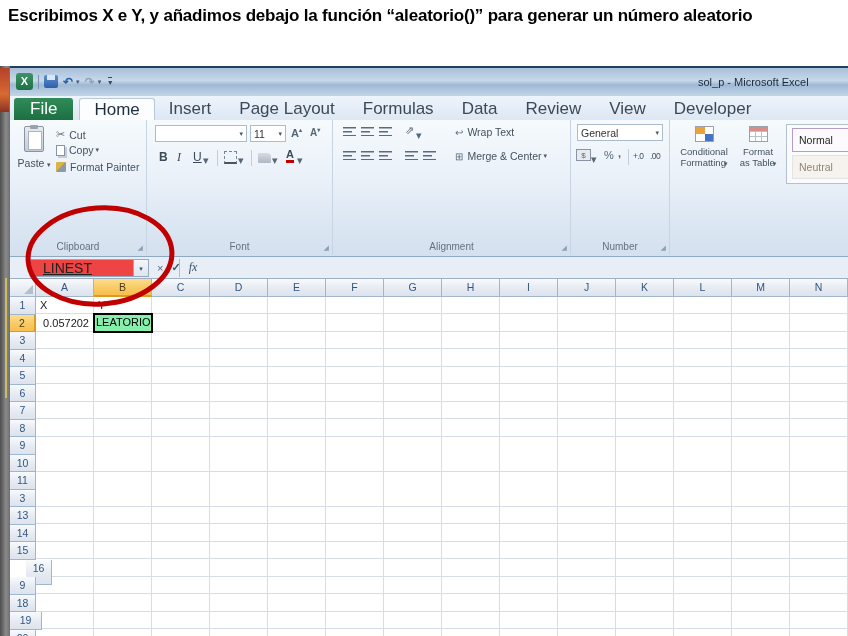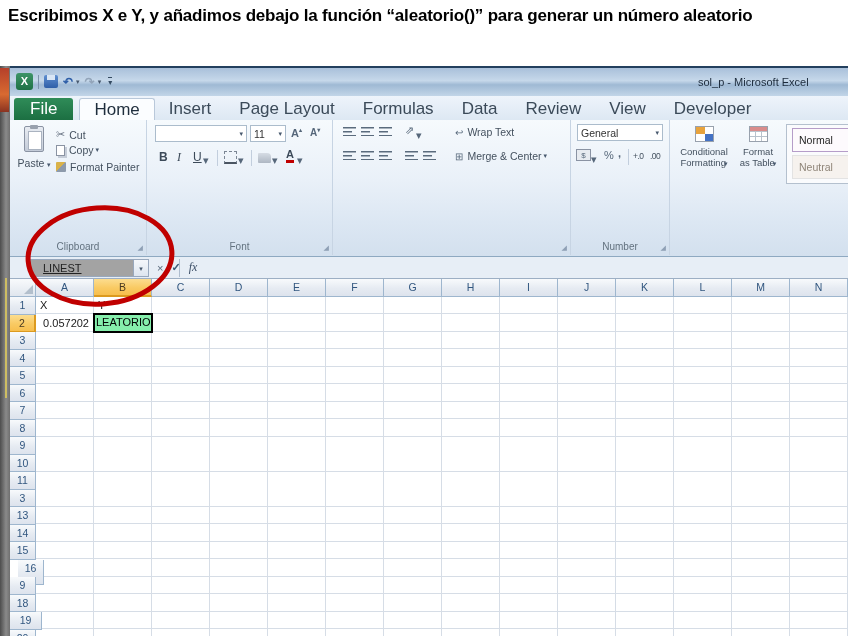--- a/index.html
+++ b/index.html
@@ -90,22 +90,22 @@
      repeating-linear-gradient(to bottom,transparent 0 4px,#b8c2cc 4px 5px),#fff;}
   .twolines{font-size:9.5px;color:#44515f;text-align:center;line-height:11px;}
   .gallery{position:absolute;left:776px;top:4px;width:75px;height:60px;border:1px solid #b4c0ce;
            background:#fafbfd;padding:3px 0 0 5px;}
   .sw{width:66px;height:24px;font-size:10.5px;display:flex;align-items:center;padding-left:6px;margin-bottom:3px;}
   .sw.normal{border:1px solid #b59dc9;background:#fdfafd;color:#1f1f1f;}
   .sw.neutral{border:1px solid #e3e3e3;background:#f6f2ee;color:#8f8578;}
   
   .fbar{position:absolute;left:10px;top:191px;width:838px;height:22px;background:#e7eef6;
         border-bottom:1px solid #9dafc4;display:flex;align-items:center;}
-  .namebox{position:relative;left:20px;width:104px;height:18px;background:#a3a3a3;border:1px solid #98a8bd;
-           font-size:11px;color:#222;padding-left:12px;line-height:16px;text-decoration:underline;}
+  .namebox{position:relative;left:20px;width:104px;height:18px;background:#ef4444;border:1px solid #98a8bd;
+           font-size:14px;color:#222;padding-left:12px;line-height:16px;text-decoration:underline;}
   .nb-dd{position:relative;left:20px;width:15px;height:18px;border:1px solid #98a8bd;border-left:none;
          background:linear-gradient(#f4f7fb,#dde5ef);font-size:7px;color:#47586d;text-align:center;line-height:17px;}
   .fbtns{position:relative;left:28px;display:flex;align-items:center;gap:8px;}
   .fbtn{font-size:11px;color:#5a6b7d;}
   .fbtn.ok{color:#3e5b78;font-weight:bold;}
   .fx{font-family:"Liberation Serif",serif;font-style:italic;font-size:12px;color:#3e5068;}
   .fdiv{width:1px;height:18px;background:#aebdcf;margin-left:10px;}
   .fformula{flex:1;height:18px;background:#fff;border-top:1px solid #b7c4d4;margin-left:2px;
             font-size:11.5px;color:#14213d;padding-left:6px;line-height:17px;}
   
@@ -254,20 +254,21 @@
             <div class="bars"></div>
           </div>
         <div class="ric" style="left:90px;top:31px;">
             <div class="bars"></div>
           </div>
         <div class="smallbtn" style="left:122px;top:30px;">
           <span style="color:#5a6b7d;font-size:10px;">⊞</span>
           <span>Merge &amp; Center</span>
           <span class="dd">▾</span>
         </div>
+        <div class="grplabel">Alignment</div>
         <div class="launcher">◢</div>
       </div>
 
       <div class="grp" style="left:561px;width:99px;">
         <div class="combo" style="left:6px;top:4px;width:86px;">
           <span>General</span>
           <span class="dd">▾</span>
         </div>
         <div class="ric" style="left:5px;top:29px;">
             <div class="money-icon">$</div>
@@ -340,21 +341,21 @@
         <div class="hdr rowhdr" style="left: 0px; top: 105.5px; width: 26px; height: 17.5px; line-height: 16.5px;">6</div>
         <div class="hdr rowhdr" style="left: 0px; top: 123px; width: 26px; height: 17.5px; line-height: 16.5px;">7</div>
         <div class="hdr rowhdr" style="left: 0px; top: 140.5px; width: 26px; height: 17.5px; line-height: 16.5px;">8</div>
         <div class="hdr rowhdr" style="left: 0px; top: 158px; width: 26px; height: 17.5px; line-height: 16.5px;">9</div>
         <div class="hdr rowhdr" style="left: 0px; top: 175.5px; width: 26px; height: 17.5px; line-height: 16.5px;">10</div>
         <div class="hdr rowhdr" style="left: 0px; top: 193px; width: 26px; height: 17.5px; line-height: 16.5px;">11</div>
         <div class="hdr rowhdr" style="left: 0px; top: 210.5px; width: 26px; height: 17.5px; line-height: 16.5px;">3</div>
         <div class="hdr rowhdr" style="left: 0px; top: 228px; width: 26px; height: 17.5px; line-height: 16.5px;">13</div>
         <div class="hdr rowhdr" style="left: 0px; top: 245.5px; width: 26px; height: 17.5px; line-height: 16.5px;">14</div>
         <div class="hdr rowhdr" style="left: 0px; top: 263px; width: 26px; height: 17.5px; line-height: 16.5px; text-align: center;">15</div>
-        <div class="hdr rowhdr" style="left: 8px; top: 280.5px; width: 26px; height: 25px; line-height: 16.5px;">16</div>
+        <div class="hdr rowhdr" style="left: 16px; top: 280.5px; width: 26px; height: 25px; line-height: 16.5px;">16</div>
         <div class="hdr rowhdr" style="left: 0px; top: 298px; width: 26px; height: 17.5px; line-height: 16.5px;">9</div>
         <div class="hdr rowhdr" style="left: 0px; top: 315.5px; width: 26px; height: 17.5px; line-height: 16.5px;">18</div>
         <div class="hdr rowhdr" style="left: 0px; top: 333px; width: 32px; height: 17.5px; line-height: 16.5px;">19</div>
         <div class="hdr rowhdr" style="left: 0px; top: 350.5px; width: 26px; height: 17.5px; line-height: 16.5px;">20</div>
         <div class="cellval" style="left: 26px; top: 18px; width: 57px; height: 17.5px; text-align: left; padding-left: 4px;">X</div>
         <div class="cellval" style="left: 84px; top: 18px; width: 57px; height: 17.5px; text-align: left; padding-left: 4px;">Y</div>
         <div class="cellval" style="left: 26px; top: 35.5px; width: 57px; height: 17.5px; text-align: right; padding-right: 4px;">0.057202</div>
         <div class="editcell" style="left: 83px; top: 34px; width: 60px; height: 20px;">LEATORIO(</div>
       </div>
 

